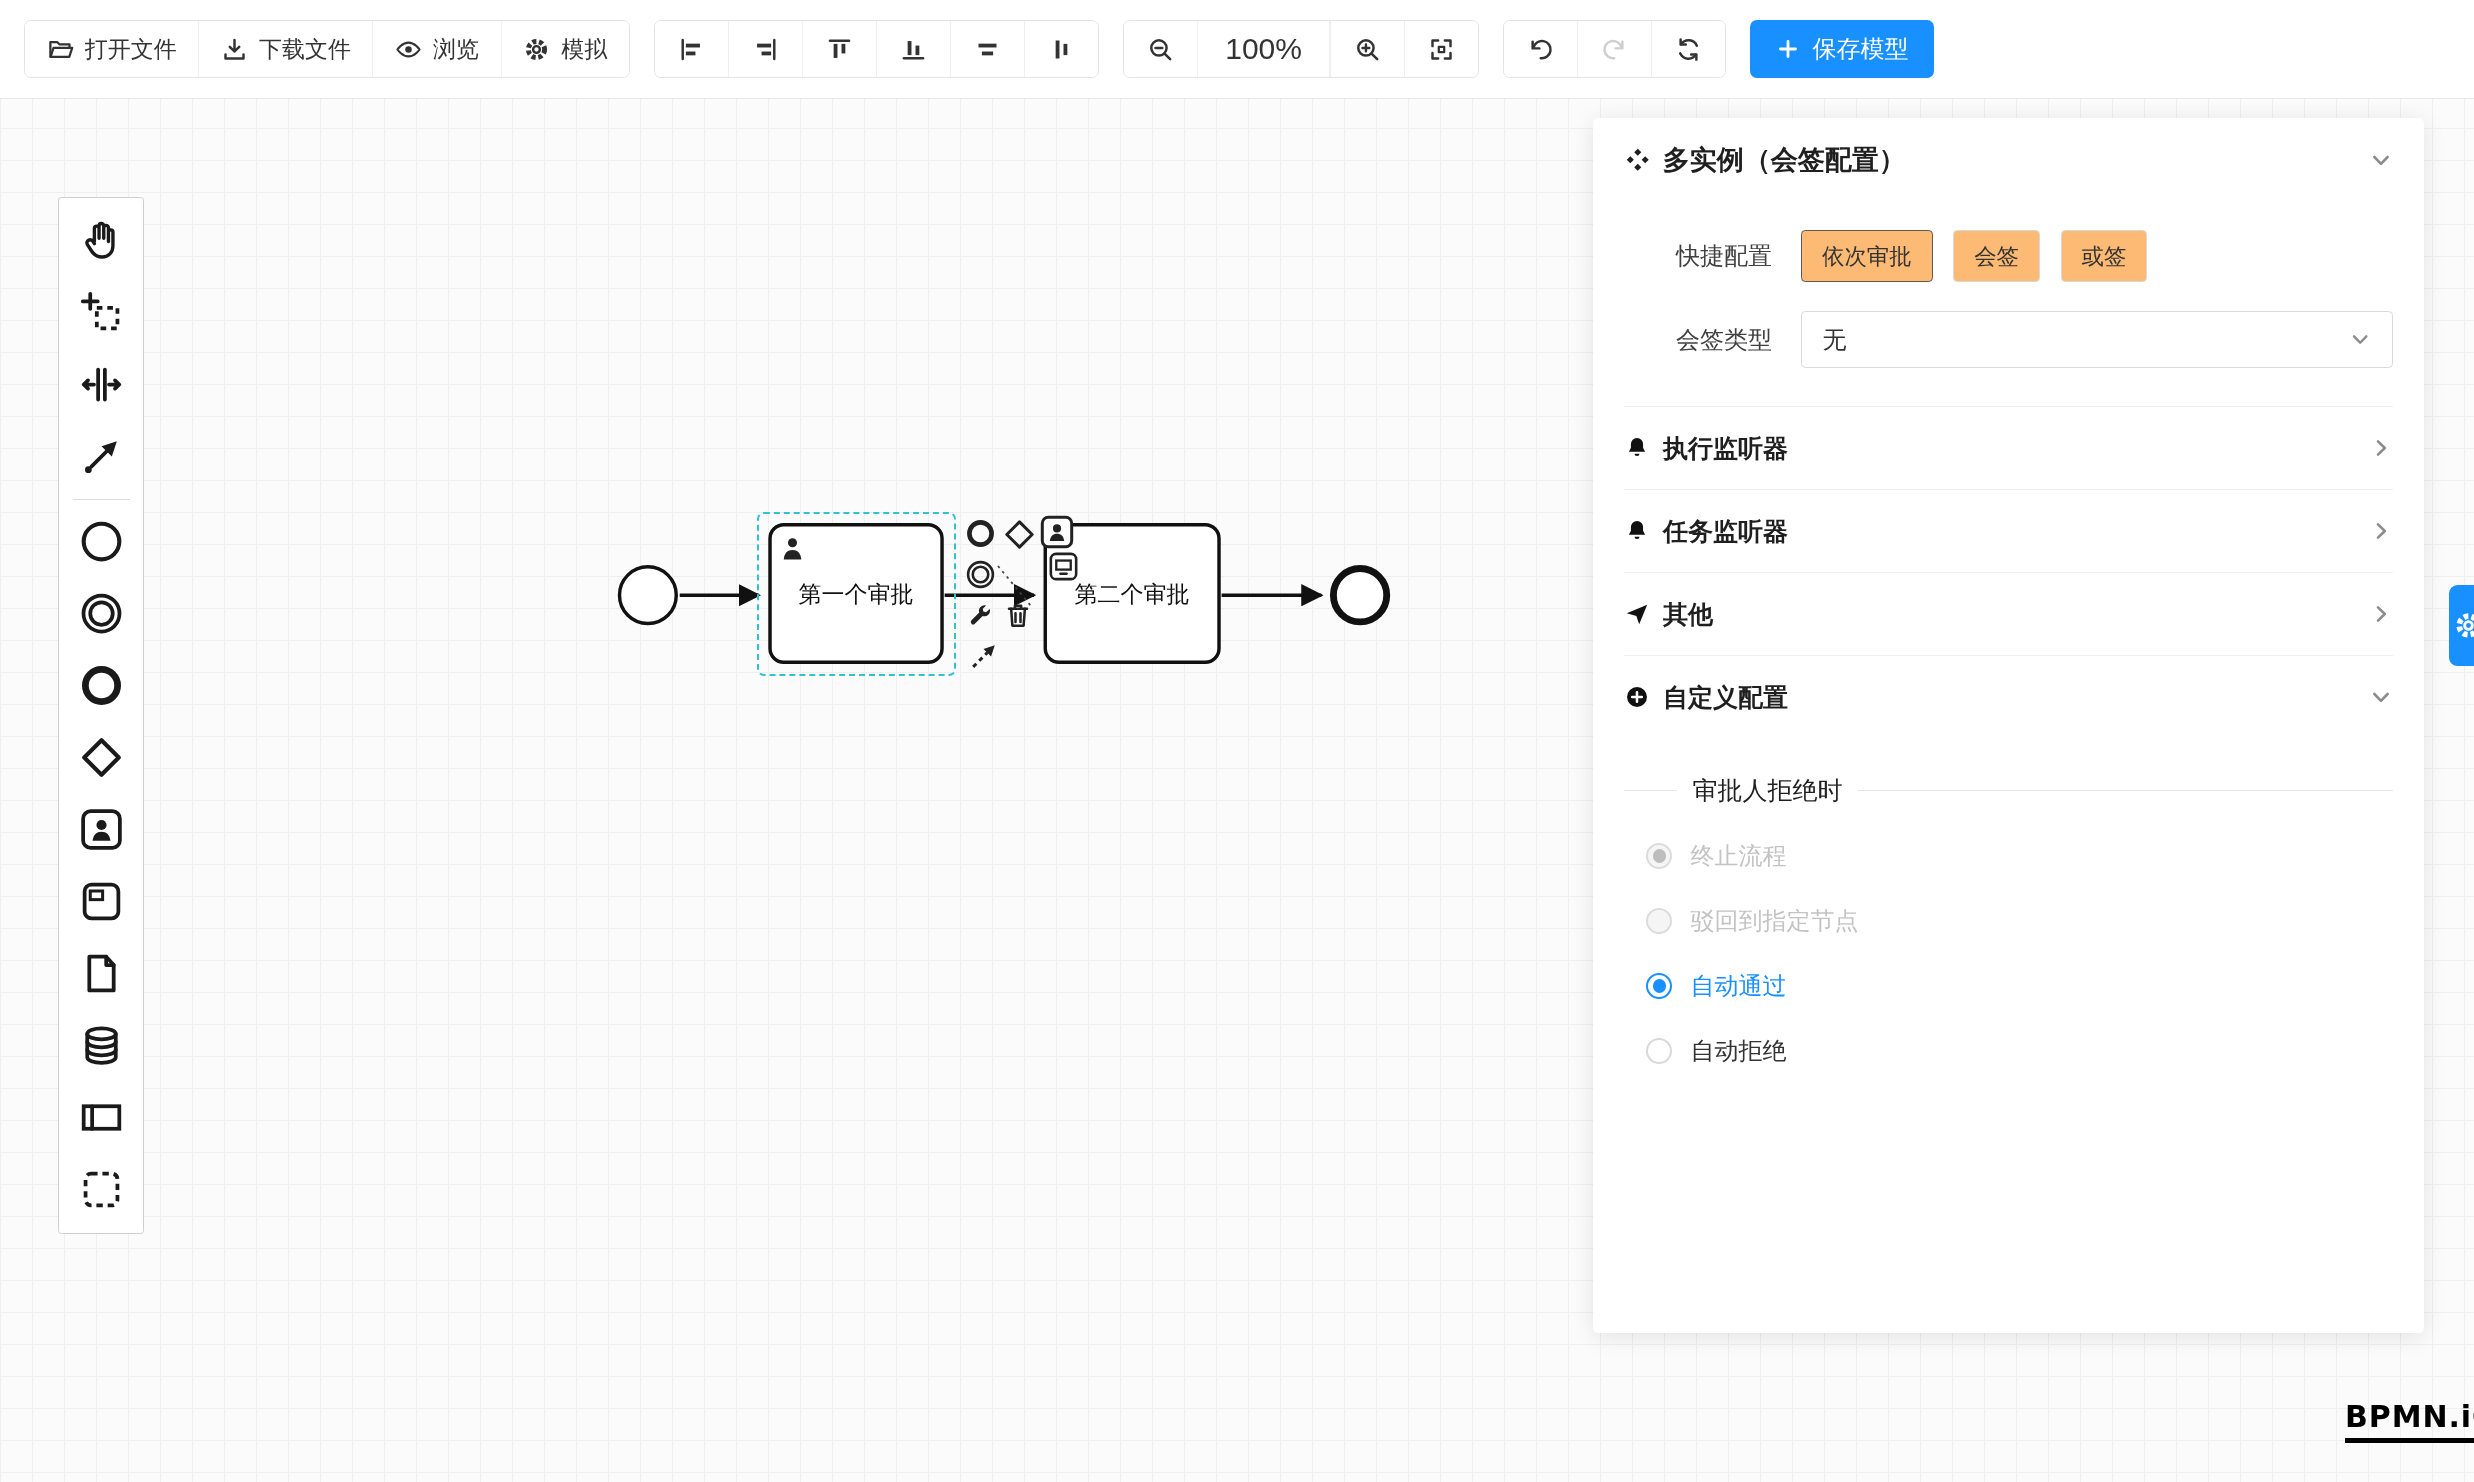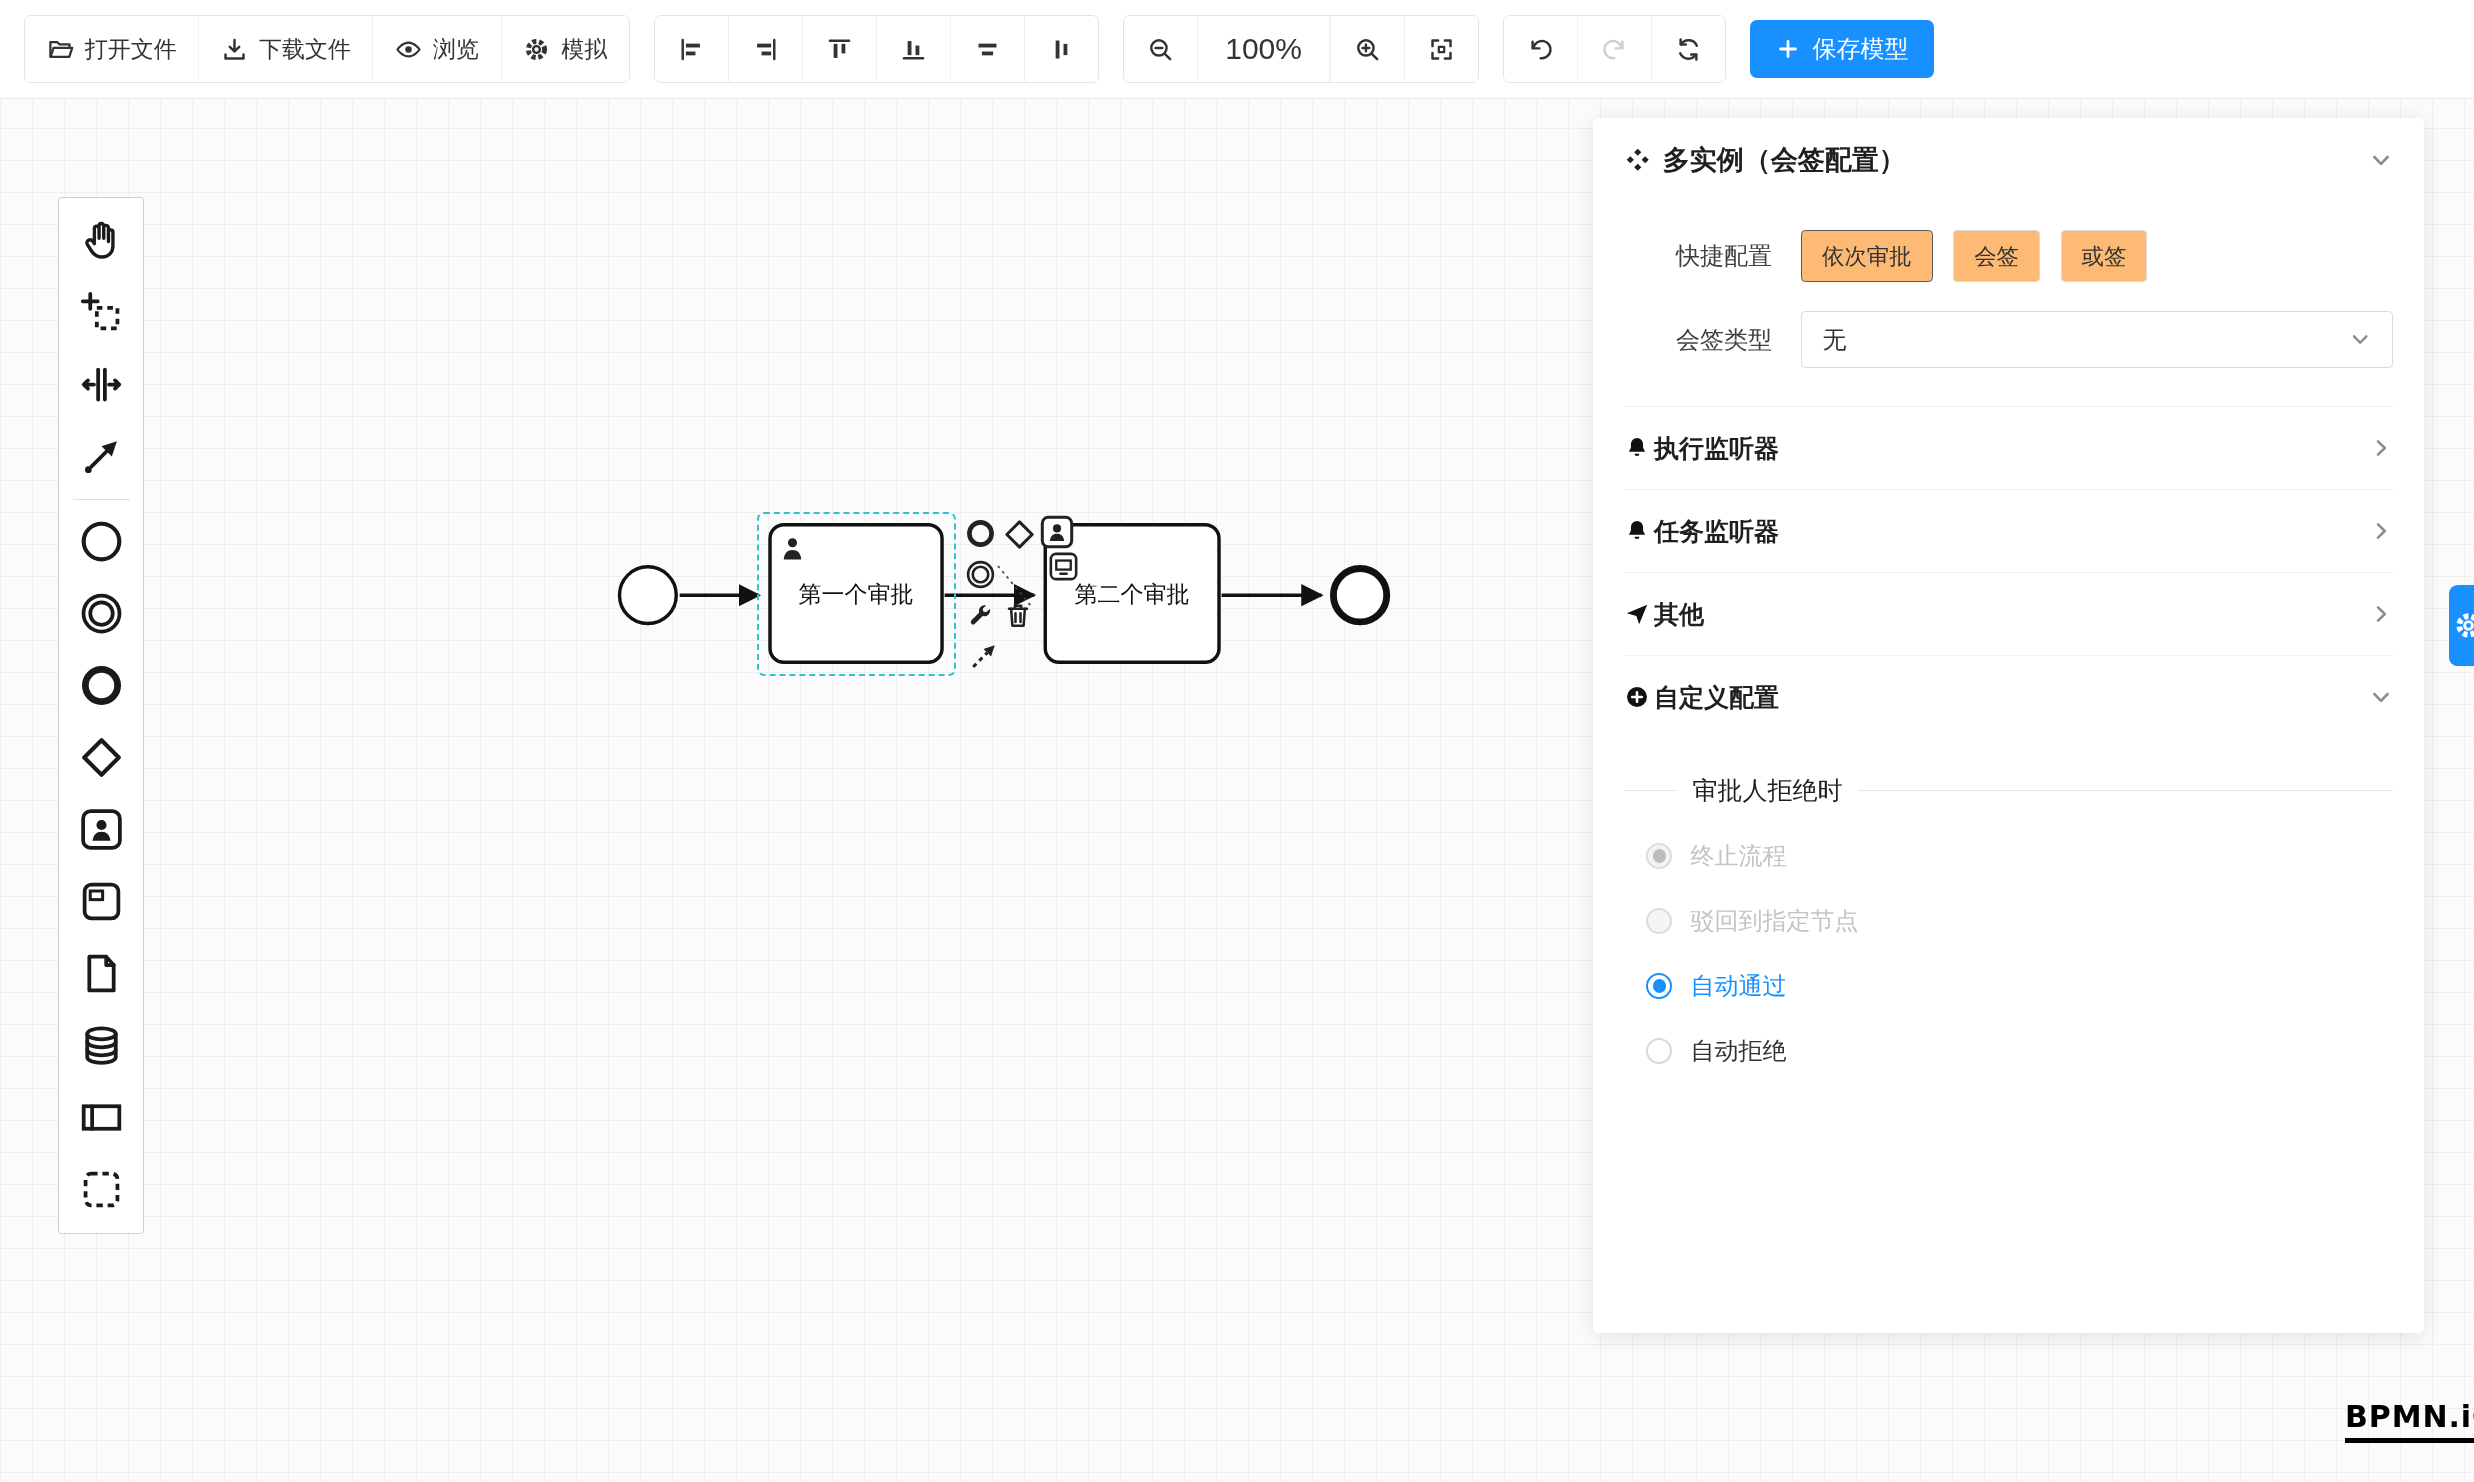--- a/index.html
+++ b/index.html
@@ -11,21 +11,21 @@
   .fl{fill:currentColor;stroke:none}
 
   
   .workspace{position:absolute;inset:0;background:#fbfbfb;
     background-image:linear-gradient(#efefef 1.3px,transparent 1.3px),linear-gradient(90deg,#efefef 1.3px,transparent 1.3px);
     background-size:32px 32px;}
 
   
   .toolbar{position:absolute;top:0;left:0;right:0;height:99px;background:#fff;border-bottom:1.7px solid #e8e8e8;
     display:flex;align-items:center;padding:0 24px;gap:24px;z-index:20}
-  .tb-group{display:flex;align-items:stretch;height:68px;border:1.7px solid #e3e3e3;border-radius:6.9px;background:#fff;overflow:hidden}
+  .tb-group{display:flex;align-items:stretch;height:58px;border:1.7px solid #e3e3e3;border-radius:6.9px;background:#fff;overflow:hidden}
   .tb-btn{display:flex;align-items:center;gap:11.2px;padding:0 21.5px;background:#fff;border:none;border-left:1.7px solid #efefef;
     font-family:inherit;font-size:23px;color:#333;cursor:pointer;white-space:nowrap}
   .tb-btn:first-child{border-left:none}
   .tb-btn .ic{width:27px;height:27px;color:#333}
   .tb-btn.icon-only{padding:0 23px}
   .tb-btn.disabled .ic{color:#cfcfcf}
   .zoom-value{display:flex;align-items:center;padding:0 27.5px;font-size:30px;color:#333;border-left:1.7px solid #efefef;border-right:1.7px solid #efefef}
   .save-btn{height:58px;display:flex;align-items:center;gap:12px;background:var(--accent);color:#fff;border:none;border-radius:6.9px;
     padding:0 26px;font-family:inherit;font-size:24px;cursor:pointer}
   .save-btn .ic{width:24px;height:24px;color:#fff}
@@ -54,21 +54,21 @@
   .p-header .chev{margin-left:auto}
   .form-row{display:flex;align-items:center;margin-top:29px}
   .form-label{width:148px;text-align:right;margin-right:29px;font-size:24px;color:#404040;flex:none}
   .qc-btn{border:1.7px solid #d9d9d9;background:#fdba74;border-radius:4.3px;padding:9.5px 20px;font-family:inherit;font-size:22.4px;color:#333;
     margin-right:20.6px;cursor:pointer;white-space:nowrap}
   .qc-btn.active{border-color:#595959}
   .select{flex:1;height:57px;border:1.7px solid #d9d9d9;border-radius:4.3px;display:flex;align-items:center;padding:0 20.6px;
     font-size:24px;color:#333;cursor:pointer}
   .select .chev{margin-left:auto;width:22.4px;height:22.4px}
   .sec-block{margin-top:38px}
-  .sec-row{height:83px;display:flex;align-items:center;gap:4px;border-top:1.7px solid #f0f0f0;font-size:25px;font-weight:700;
+  .sec-row{height:83px;display:flex;align-items:center;gap:13px;border-top:1.7px solid #f0f0f0;font-size:25px;font-weight:700;
     color:#1f1f1f;cursor:pointer}
   .sec-row .sic{width:26px;height:26px;color:#111}
   .sec-row .chev{margin-left:auto}
   .divider{display:flex;align-items:center;margin-top:36px}
   .divider .line-s{width:53px;height:1.7px;background:#e4e4e4;margin-right:15.5px;flex:none}
   .divider .line-l{flex:1;height:1.7px;background:#e4e4e4;margin-left:15.5px}
   .d-title{font-size:25px;font-weight:400;color:#1f1f1f;white-space:nowrap}
   .radio-row{display:flex;align-items:center;gap:18px;margin:33px 0 0 22.4px;font-size:24px;color:#333;cursor:pointer}
   .radio{width:26px;height:26px;border-radius:50%;border:2.2px solid #d9d9d9;background:#fff;position:relative;flex:none}
   .radio.checked{border-color:var(--accent)}

